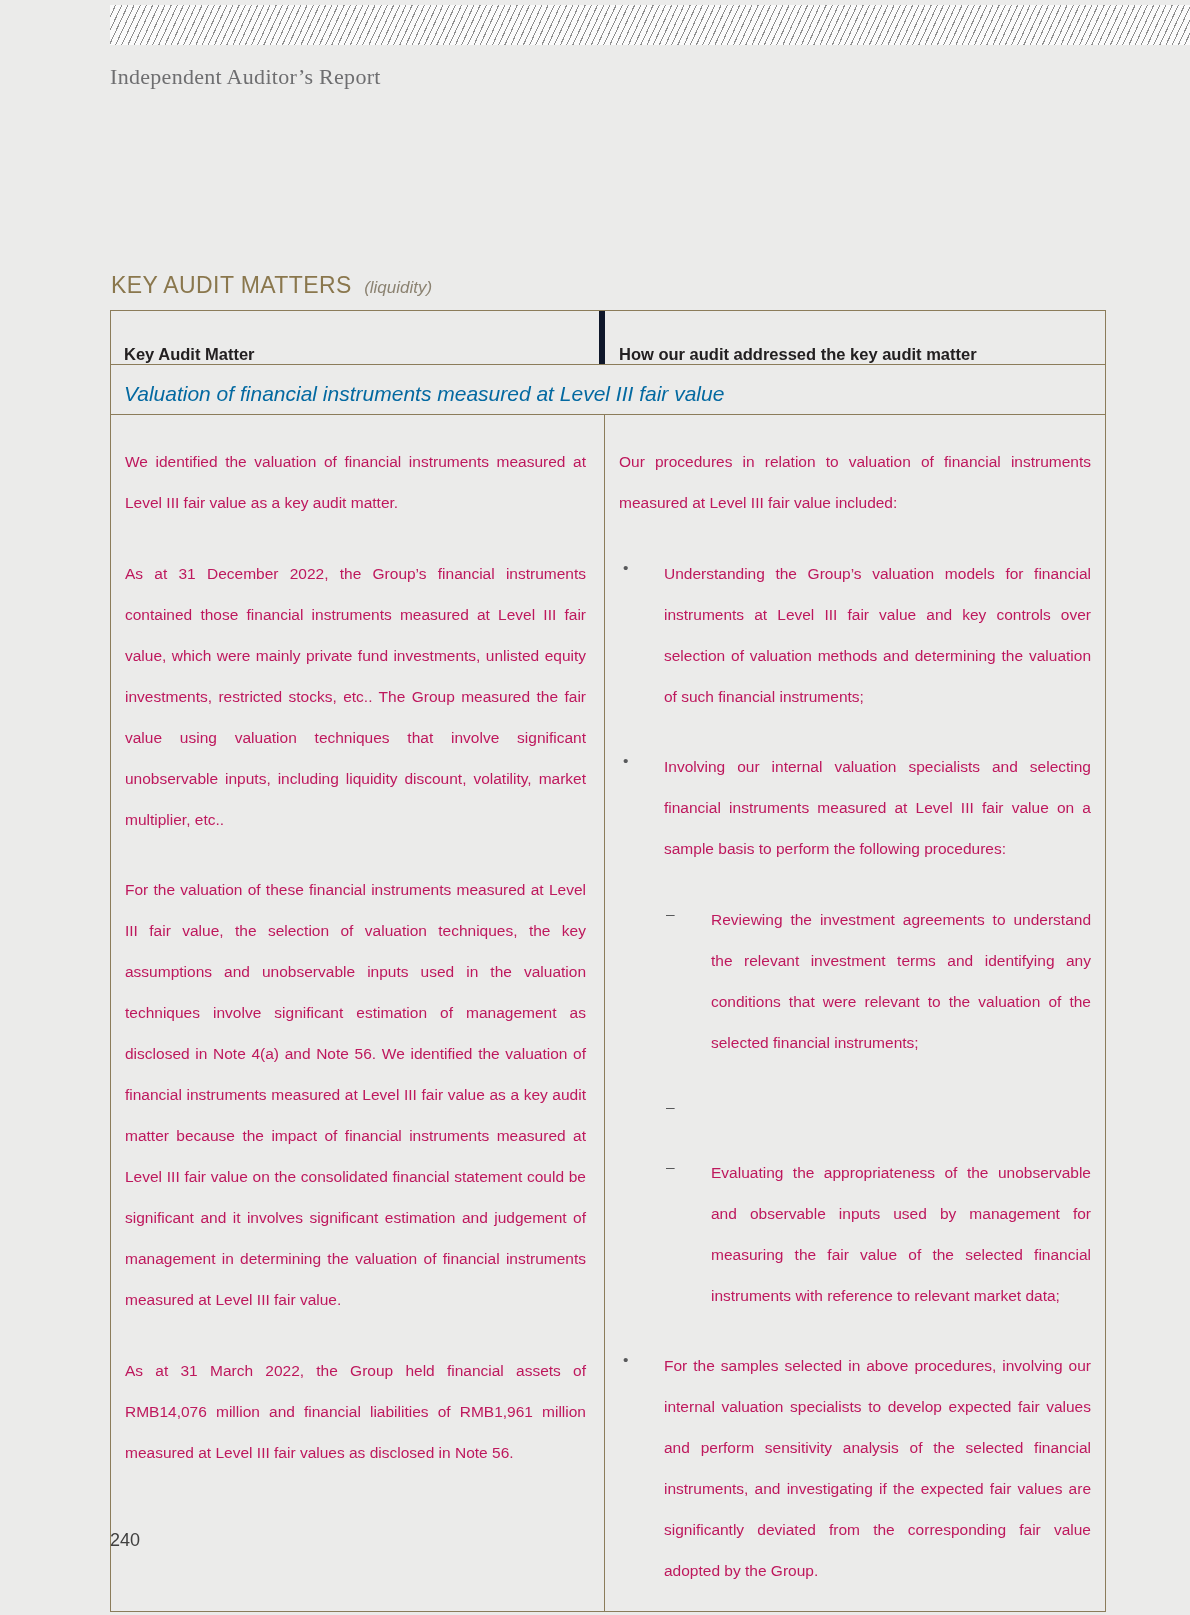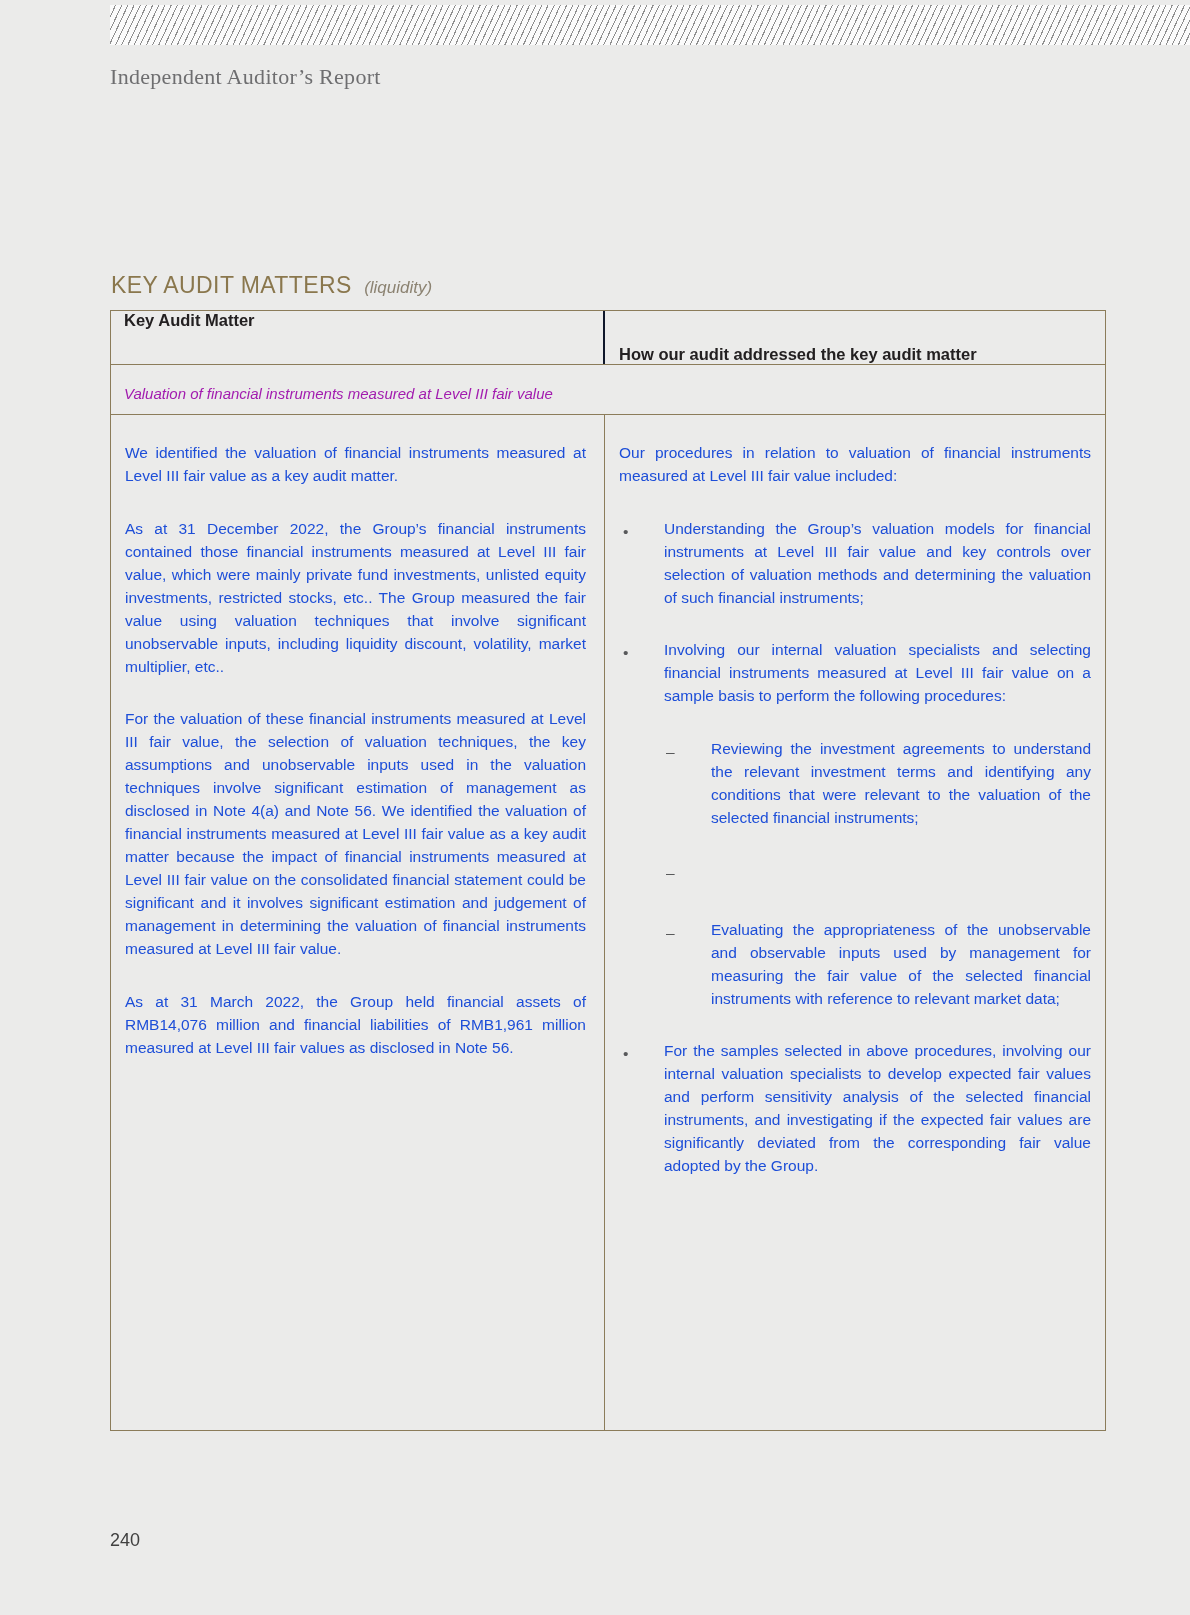--- a/index.html
+++ b/index.html
@@ -44,52 +44,52 @@
     width: 996px;
     border: 1px solid #8b7c5a;
     background: #ebebea;
   }
   .thead {
     display: flex; height: 54px;
     border-bottom: 1px solid #8b7c5a;
     align-items: center;
   }
   .th-left {
-    flex: 0 0 494px; border-right: 2px solid #0f172a;
-    height: 100%; display: flex; align-items: flex-start;
+    flex: 0 0 494px; border-right: 6px solid #0f172a;
+    height: 100%; display: flex; align-items: flex-end;
     padding-left: 13px;
   }
   .th-right {
     flex: 1 1 auto; height: 100%;
     display: flex; align-items: flex-end;
     padding-left: 14px;
   }
   .th-text {
     font-size: 16.5px; font-weight: bold; color: #232021;
   }
   .subtitle-row {
     height: 50px; border-bottom: 1px solid #8b7c5a;
     display: flex; align-items: center;
     padding-left: 13px; padding-top: 8px;
   }
   .subtitle-text {
-    font-size: 15px; font-style: italic; color: #a21caf;
+    font-size: 21px; font-style: italic; color: #0369a1;
   }
   .tbody { display: flex; min-height: 1015px; }
   .td-left {
     flex: 0 0 494px; border-right: 1px solid #8b7c5a;
     padding: 26px 18px 20px 14px;
   }
   .td-right {
     flex: 1 1 auto;
     padding: 26px 14px 20px 14px;
   }
   .td-left p, .td-right p, .item-text {
-    font-size: 15.5px; line-height: 23px;
-    color: #1d4ed8;
+    font-size: 15.5px; line-height: 41px;
+    color: #be185d;
     text-align: justify;
   }
   .td-left p { margin-bottom: 29.6px; }
   .td-left p:last-child { margin-bottom: 0; }
   .right-intro { margin-bottom: 29.6px; }
   .list-item {
     display: flex; margin-bottom: 29.6px;
   }
   .list-item:last-child { margin-bottom: 0; }
   .list-item.bullet { margin-left: 4px; }

